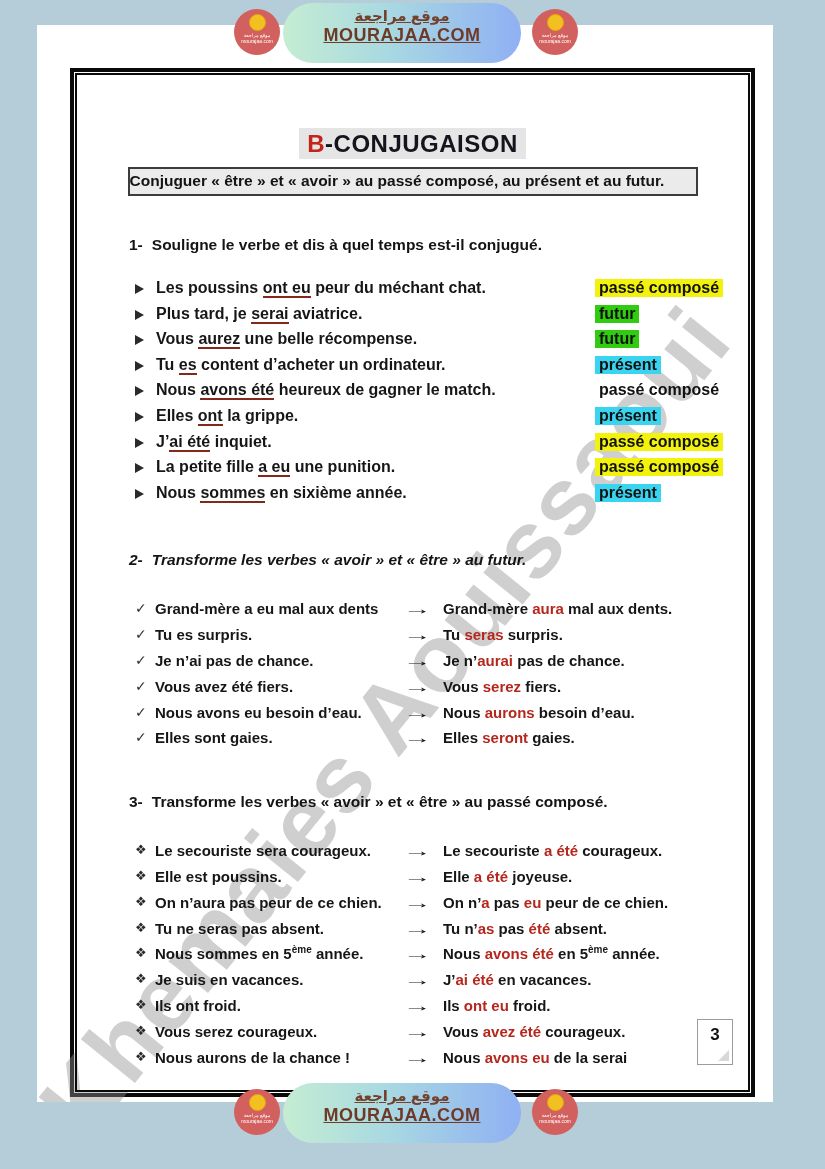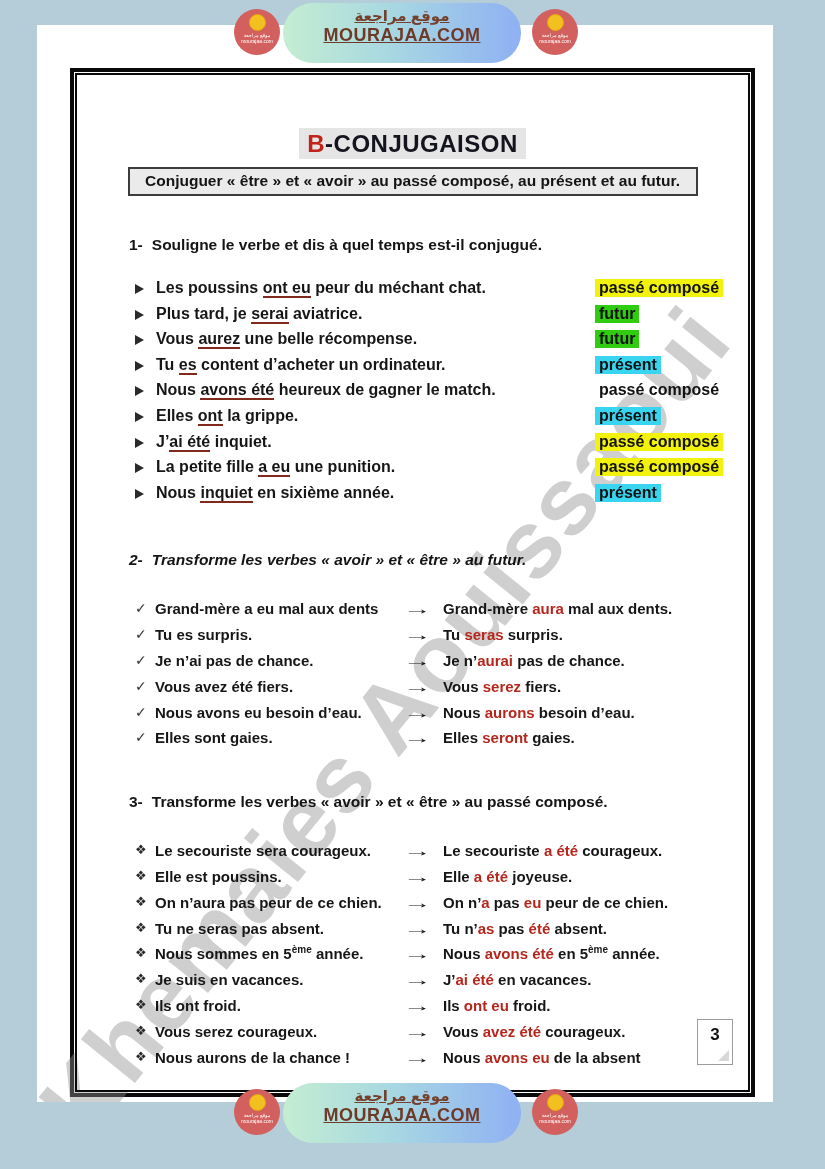--- a/index.html
+++ b/index.html
@@ -30,21 +30,21 @@
   }
   .content{position:relative;z-index:2;padding-top:58px;}
   
   .title-wrap{text-align:center;}
   .title-hl{background:#e5e5e5;padding:2px 8px;font-size:24px;font-weight:bold;letter-spacing:.5px;}
   .title-b{color:#c3241a;}
   .title-rest{color:#14141e;}
   
   .subtitle{
     margin:9px auto 0 auto;width:566px;background:#ebebeb;border:2px solid #3c3c3c;
-    text-align:center;font-size:15.5px;font-weight:bold;color:#141414;padding:3px 0 4px 0;
+    text-align:left;font-size:15.5px;font-weight:bold;color:#141414;padding:3px 0 4px 0;
   }
   
   .ex-heading{margin:40px 0 0 55px;font-size:15.5px;font-weight:bold;color:#141414;}
   .ex-heading .ex-num{margin-right:9px;}
   .ex-heading.h2{margin-top:42px;font-style:italic;}
   .ex-heading.h3{margin-top:38px;}
   
   .ex1-list{margin:25px 0 0 61px;}
   .ex1-row{position:relative;height:25.6px;padding-left:21px;font-size:16px;font-weight:bold;color:#161616;}
   .tri{
@@ -139,21 +139,21 @@
       </div>
       <div class="ex1-list">
           <div class="ex1-row"><span class="tri"></span><span class="sent"><span>Les  poussins  </span><span class="u">ont eu</span><span> peur du méchant chat.</span></span><span class="answer hl-yellow">passé composé</span></div>
           <div class="ex1-row"><span class="tri"></span><span class="sent"><span>Plus tard, je </span><span class="u">serai</span><span> aviatrice.</span></span><span class="answer hl-green">futur</span></div>
           <div class="ex1-row"><span class="tri"></span><span class="sent"><span>Vous </span><span class="u">aurez</span><span> une belle récompense.</span></span><span class="answer hl-green">futur</span></div>
           <div class="ex1-row"><span class="tri"></span><span class="sent"><span>Tu </span><span class="u">es</span><span> content d’acheter un ordinateur.</span></span><span class="answer hl-cyan">présent</span></div>
           <div class="ex1-row"><span class="tri"></span><span class="sent"><span>Nous </span><span class="u">avons été</span><span> heureux de gagner le match.</span></span><span class="answer hl-none">passé composé</span></div>
           <div class="ex1-row"><span class="tri"></span><span class="sent"><span>Elles  </span><span class="u">ont</span><span> la grippe.</span></span><span class="answer hl-cyan">présent</span></div>
           <div class="ex1-row"><span class="tri"></span><span class="sent"><span>J’</span><span class="u">ai été</span><span> inquiet.</span></span><span class="answer hl-yellow">passé composé</span></div>
           <div class="ex1-row"><span class="tri"></span><span class="sent"><span>La  petite fille  </span><span class="u">a  eu</span><span> une punition.</span></span><span class="answer hl-yellow">passé composé</span></div>
-          <div class="ex1-row"><span class="tri"></span><span class="sent"><span>Nous  </span><span class="u">inquiet</span><span>  en sixième année.</span></span><span class="answer hl-cyan">présent</span></div>
+          <div class="ex1-row"><span class="tri"></span><span class="sent"><span>Nous  </span><span class="u">sommes</span><span>  en sixième année.</span></span><span class="answer hl-cyan">présent</span></div>
         </div>
 
       <div class="ex-heading h2">
         <span class="ex-num">2-</span><span>Transforme les verbes «  avoir » et « être » au futur.</span>
       </div>
       <div class="t-list">
           <div class="t-row">
             <span class="t-bullet chk">✓</span>
             <span class="t-left"><span>Grand-mère a eu  mal aux dents</span></span>
             <span class="t-arrow">→</span>
@@ -240,21 +240,21 @@
           <div class="t-row">
             <span class="t-bullet dia">❖</span>
             <span class="t-left"><span>Vous serez courageux.</span></span>
             <span class="t-arrow">→</span>
             <span class="t-right"><span> Vous </span><span class="red">avez été</span><span>  courageux.</span></span>
           </div>
           <div class="t-row">
             <span class="t-bullet dia">❖</span>
             <span class="t-left"><span>Nous aurons de la chance !</span></span>
             <span class="t-arrow">→</span>
-            <span class="t-right"><span> Nous </span><span class="red">avons  eu</span><span> de la absent</span></span>
+            <span class="t-right"><span> Nous </span><span class="red">avons  eu</span><span> de la serai</span></span>
           </div>
         </div>
     </div>
 
     <div class="pagenum">
       <span>3</span>
       <div class="fold"></div>
     </div>
   </div>
 </div>

